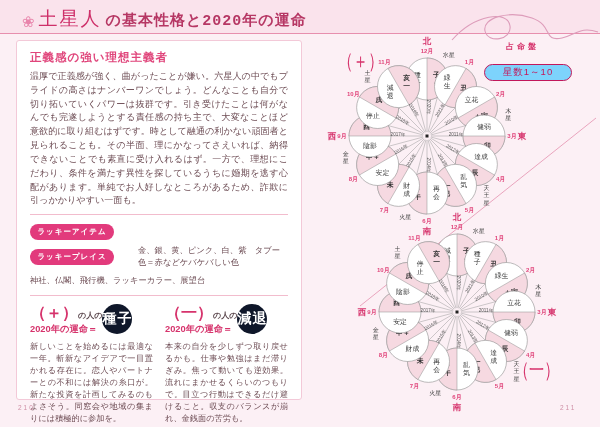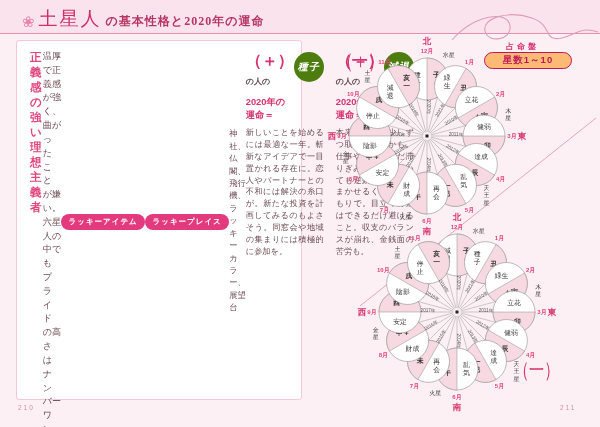--- a/index.html
+++ b/index.html
@@ -4,50 +4,50 @@
 <style>
   html,body{margin:0;padding:0;background:#e9e9e9;}
   .page{position:relative;width:600px;height:427px;background:#fcf0f5;overflow:hidden;
         font-family:"Liberation Sans",sans-serif;}
   .band{position:absolute;left:0;top:0;width:600px;height:33px;background:#fae3ec;
         border-bottom:1px solid #e78fae;}
   .hdr{position:absolute;left:22px;top:6px;display:flex;align-items:baseline;gap:4px;}
   .flower{font-size:15px;color:#e884ab;position:relative;top:2px;}
   .t-main{font-family:"Liberation Serif",serif;font-weight:normal;font-size:19px;
           color:#ce2f69;letter-spacing:2px;}
-  .t-sub{font-family:Liberation Serif, serif;font-weight:bold;font-size:12px;
+  .t-sub{font-family:Liberation Mono, monospace;font-weight:bold;font-size:15px;
          color:#b63764;letter-spacing:1px;}
   .swirl{position:absolute;right:0;top:0;}
   .panel{position:absolute;left:16px;top:40px;width:286px;height:360px;background:#fff;
          border:1px solid #f3c9d8;border-radius:3px;box-sizing:border-box;
-         padding:9px 13px 6px 13px;display:flex;flex-direction:row;}
+         padding:9px 13px 6px 13px;display:flex;flex-direction:column;}
   .p-head{font-size:11.5px;font-weight:bold;color:#e0457b;margin:0 0 5px 0;letter-spacing:1px;}
   .p-body{font-family:Liberation Mono, monospace;font-size:9.1px;line-height:1.52;color:#6d4c54;
           text-align:justify;}
   .div{border-top:1px solid #f2bccd;margin:6px 0 6px 0;}
   .lucky-row{display:flex;gap:24px;align-items:center;margin:2.5px 0;}
   .pill{flex:0 0 84px;background:#e23a7c;color:#fff;font-size:7.5px;font-weight:bold;
         text-align:center;border-radius:9px;padding:3px 0;letter-spacing:1px;}
   .lucky-val{font-family:"Liberation Serif",serif;font-size:8.3px;color:#6d4c54;line-height:1.5;}
   .fortunes{display:flex;gap:12px;margin-top:2px;flex:1;}
   .fortune{flex:1;min-width:0;}
-  .f-top{display:flex;justify-content:center;align-items:flex-start;}
+  .f-top{display:flex;justify-content:flex-start;align-items:flex-start;}
   .f-sign{font-family:"Liberation Serif",serif;font-size:16px;font-weight:bold;color:#d6336c;line-height:1;}
   .f-suffix{font-size:8px;font-weight:bold;color:#5a464c;}
-  .f-line2{font-size:9.3px;font-weight:bold;color:#d6336c;margin:8px 0 3px 0;}
-  .f-badge{width:30px;height:30px;border-radius:50%;background:#4d7c0f;color:#fff;
-           font-size:10px;font-weight:bold;display:flex;align-items:center;justify-content:center;
-           flex:0 0 30px;letter-spacing:1px;font-style:italic;}
+  .f-line2{font-size:9.3px;font-weight:bold;color:#d6336c;margin:1px 0 3px 0;}
+  .f-badge{width:30px;height:30px;border-radius:50%;background:#0f172a;color:#fff;
+           font-size:14px;font-weight:bold;display:flex;align-items:center;justify-content:center;
+           flex:0 0 30px;letter-spacing:1px;}
   .f-body{font-family:"Liberation Serif",serif;font-size:8.2px;line-height:1.45;color:#6d4c54;
           text-align:justify;margin-top:2px;}
   .corner-label{position:absolute;left:506px;top:41px;font-size:8px;font-weight:bold;
                 color:#d6336c;letter-spacing:3px;}
-  .star-badge{position:absolute;left:484px;top:52px;width:86px;height:15px;
-              border:1.5px solid #c2185b;border-radius:9px;background:#fdba74;color:#c2185b;
-              font-weight:bold;font-size:9.5px;display:flex;align-items:center;justify-content:center;
+  .star-badge{position:absolute;left:484px;top:64px;width:86px;height:15px;
+              border:1.5px solid #c2185b;border-radius:9px;background:#7dd3fc;color:#c2185b;
+              font-weight:normal;font-size:9.5px;display:flex;align-items:center;justify-content:center;
               letter-spacing:1px;}
   .big-sign{position:absolute;font-family:"Liberation Serif",serif;font-size:21px;
             color:#d6336c;transform:scaleX(.72);transform-origin:left top;white-space:nowrap;}
   .bs-plus{left:338px;top:47px;}
   .bs-minus{left:514px;top:356px;}
   .pagenum{position:absolute;top:404px;font-size:6.5px;color:#cf8fa6;letter-spacing:2px;}
   .pn-l{left:18px;} .pn-r{left:560px;}
   #charts{position:absolute;left:305px;top:36px;}
 </style>
 </head>
@@ -70,20 +70,21 @@
   <div class="panel">
     <div class="p-head">正義感の強い理想主義者</div>
     <div class="p-body">温厚で正義感が強く、曲がったことが嫌い。六星人の中でもプライドの高さはナンバーワンでしょう。どんなことも自分で切り拓いていくパワーは抜群です。引き受けたことは何がなんでも完遂しようとする責任感の持ち主で、大変なことほど意欲的に取り組むはずです。時として融通の利かない頑固者と見られることも。その半面、理にかなってさえいれば、納得できないことでも素直に受け入れるはず。一方で、理想にこだわり、条件を満たす異性を探しているうちに婚期を逃す心配があります。単純でお人好しなところがあるため、詐欺に引っかかりやすい一面も。</div>
     <div class="div"></div>
 
     <div class="lucky-row">
       <span class="pill">ラッキーアイテム</span>
     </div>
     <div class="lucky-row">
       <span class="pill">ラッキープレイス</span>
+      <span class="lucky-val">金、銀、黄、ピンク、白、紫　タブー色＝赤などケバケバしい色</span>
     </div>
     <div class="lucky-row">
       <span class="lucky-val">神社、仏閣、飛行機、ラッキーカラー、展望台</span>
     </div>
 
     <div class="div"></div>
 
     <div class="fortunes">
       <div class="fortune">
         <div class="f-top">

